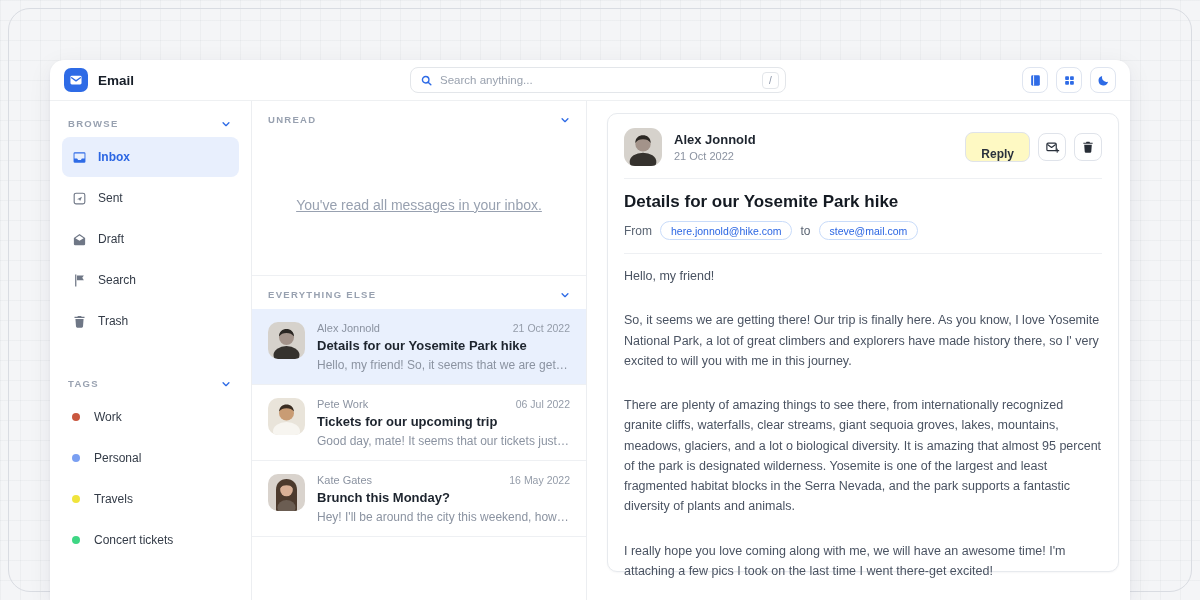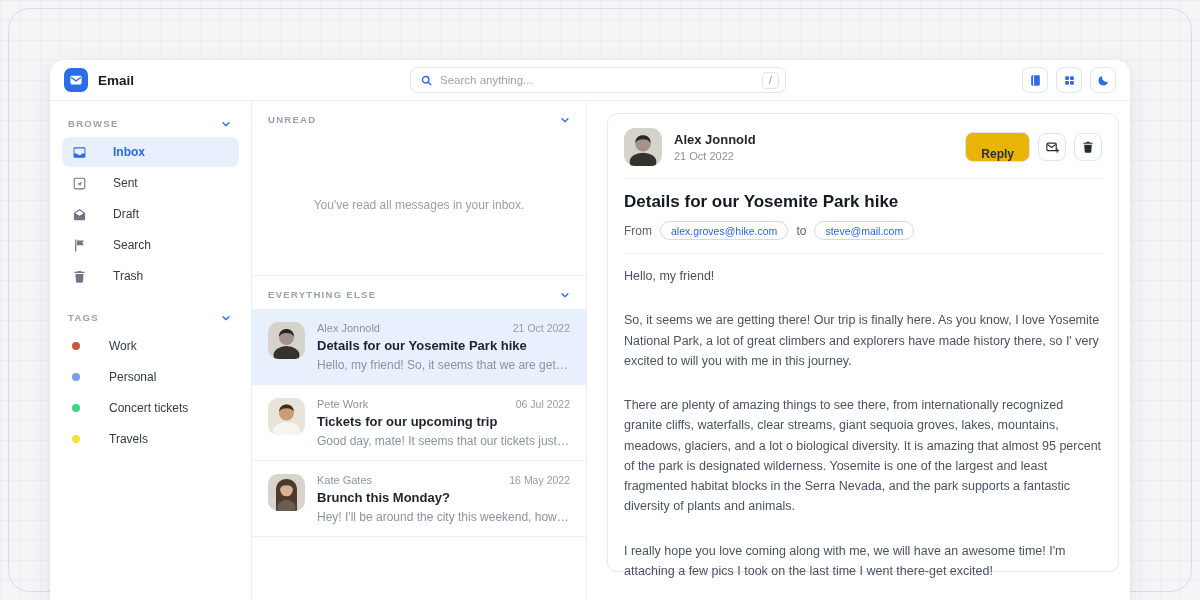--- a/index.html
+++ b/index.html
@@ -58,34 +58,34 @@
   .columns { display:flex; flex:1; min-height:0; }
   .sidebar { width:202px; border-right:1px solid #eceef1; padding:10px 12px; flex:0 0 auto; }
   .section-header {
     display:flex; align-items:center; justify-content:space-between;
     padding:7px 8px 7px 6px;
   }
   .section-label {
     font-size:9.5px; font-weight:bold; letter-spacing:1.3px; color:#98a1b0;
   }
   .nav-item {
-    display:flex; align-items:center; gap:26px; padding:5px 10px; border-radius:8px;
-    font-size:12px; color:#333b47; margin:1px 0; cursor:pointer; height:30px;
+    display:flex; align-items:center; gap:11px; padding:5px 10px; border-radius:8px;
+    font-size:12px; color:#333b47; margin:1px 0; cursor:pointer; height:40px;
   }
   .nav-item .nav-icon { display:flex; color:#6f7786; }
   .nav-item.selected { background:#e8effd; color:#2b66e3; font-weight:bold; }
   .nav-item.selected .nav-icon { color:#2e6be6; }
-  .tags-block { margin-top:14px; }
+  .tags-block { margin-top:30px; }
   .tag-dot { width:8px; height:8px; border-radius:50%; flex:0 0 auto; margin-right:3px; }
   
   .list-col { width:335px; border-right:1px solid #eceef1; flex:0 0 auto; display:flex; flex-direction:column; }
   .list-header { display:flex; align-items:flex-end; justify-content:space-between; padding:13px 16px 9px; }
   .empty-state {
     height:141px; display:flex; align-items:center; justify-content:center;
-    font-size:12px; color:#98a1b0; text-align:center; padding:0 20px;
+    font-size:14px; color:#98a1b0; text-align:center; padding:0 20px;text-decoration:underline;
   }
   .divider-h { border-top:1px solid #eef0f3; }
   .email-item { display:flex; gap:12px; padding:13px 16px 12px; cursor:pointer; }
   .email-item.selected { background:#e9f0fd; }
   .email-avatar { width:37px; height:37px; border-radius:10px; overflow:hidden; flex:0 0 auto; }
   .email-avatar svg { display:block; }
   .email-body { flex:1; min-width:0; }
   .email-toprow { display:flex; align-items:baseline; justify-content:space-between; }
   .email-sender { font-size:11px; color:#8b93a1; }
   .email-date { font-size:10.5px; color:#949ca9; }
@@ -100,21 +100,21 @@
     box-shadow:0 1px 2px rgba(16,24,40,0.04); padding:14px 16px 16px;
     display:flex; flex-direction:column;
   }
   .detail-header { display:flex; align-items:center; }
   .detail-avatar { width:38px; height:38px; border-radius:11px; overflow:hidden; flex:0 0 auto; }
   .detail-meta { margin-left:12px; }
   .detail-sender { font-size:13px; font-weight:bold; color:#1d242e; }
   .detail-date { font-size:11px; color:#8b93a1; margin-top:3px; }
   .detail-actions { margin-left:auto; display:flex; gap:8px; align-items:center; }
   .reply-btn {
-    border:1px solid #dfe3ea; border-radius:8px; background:#eab308; height:28px;
+    border:1px solid #dfe3ea; border-radius:8px; background:#fef9c3; height:28px;
     padding:14px 15px; font-size:12px; font-weight:bold; color:#2a313c; cursor:pointer;
     font-family:"Liberation Sans", sans-serif;
   }
   .icon-btn {
     width:28px; height:28px; border:1px solid #dfe3ea; border-radius:8px; background:#fff;
     display:flex; align-items:center; justify-content:center; cursor:pointer; color:#2a313c;
   }
   .detail-subject { font-size:17px; font-weight:bold; color:#141a22; margin:13px 0 9px; }
   .fromto-row { display:flex; align-items:center; gap:8px; padding-bottom:13px; }
   .fromto-label { font-size:12px; color:#5a6472; }
@@ -251,26 +251,26 @@
         </div>
         <div class="nav-item">
           <span class="tag-dot" style="background: rgb(201, 87, 63);"></span>
           <span>Work</span>
         </div>
         <div class="nav-item">
           <span class="tag-dot" style="background: rgb(122, 159, 242);"></span>
           <span>Personal</span>
         </div>
         <div class="nav-item">
+          <span class="tag-dot" style="background: rgb(240, 228, 60);"></span>
+          <span>Travels</span>
+        </div>
+        <div class="nav-item">
           <span class="tag-dot" style="background: rgb(62, 214, 132);"></span>
           <span>Concert tickets</span>
-        </div>
-        <div class="nav-item">
-          <span class="tag-dot" style="background: rgb(240, 228, 60);"></span>
-          <span>Travels</span>
         </div>
       </div>
     </div>
 
     <div class="list-col">
       <div class="list-header">
         <span class="section-label">UNREAD</span>
         <span class="chev">
           <svg width="10" height="10" viewBox="0 0 24 24" fill="none" stroke="#2e6be6" stroke-width="3.2" stroke-linecap="round" stroke-linejoin="round">
               <path d="M5 9l7 7 7-7"></path>
@@ -387,21 +387,21 @@
             </div>
           </div>
         </div>
 
         <div class="body-divider" style="margin-top:12px"></div>
 
         <div class="detail-subject">Details for our Yosemite Park hike</div>
 
         <div class="fromto-row">
           <span class="fromto-label">From</span>
-          <span class="email-chip">alex.groves@hike.com</span>
+          <span class="email-chip">here.jonnold@hike.com</span>
           <span class="fromto-label">to</span>
           <span class="email-chip">steve@mail.com</span>
         </div>
 
         <div class="body-divider" style="margin-top:0"></div>
 
         <div class="detail-body">
           <p>Hello, my friend!</p>
           <p>So, it seems we are getting there! Our trip is finally here. As you know, I love Yosemite National Park, a lot of great climbers and explorers have made history there, so I' very excited to will you with me in this journey.</p>
           <p>There are plenty of amazing things to see there, from internationally recognized granite cliffs, waterfalls, clear streams, giant sequoia groves, lakes, mountains, meadows, glaciers, and a lot o biological diversity. It is amazing that almost 95 percent of the park is designated wilderness. Yosemite is one of the largest and least fragmented habitat blocks in the Serra Nevada, and the park supports a fantastic diversity of plants and animals.</p>

